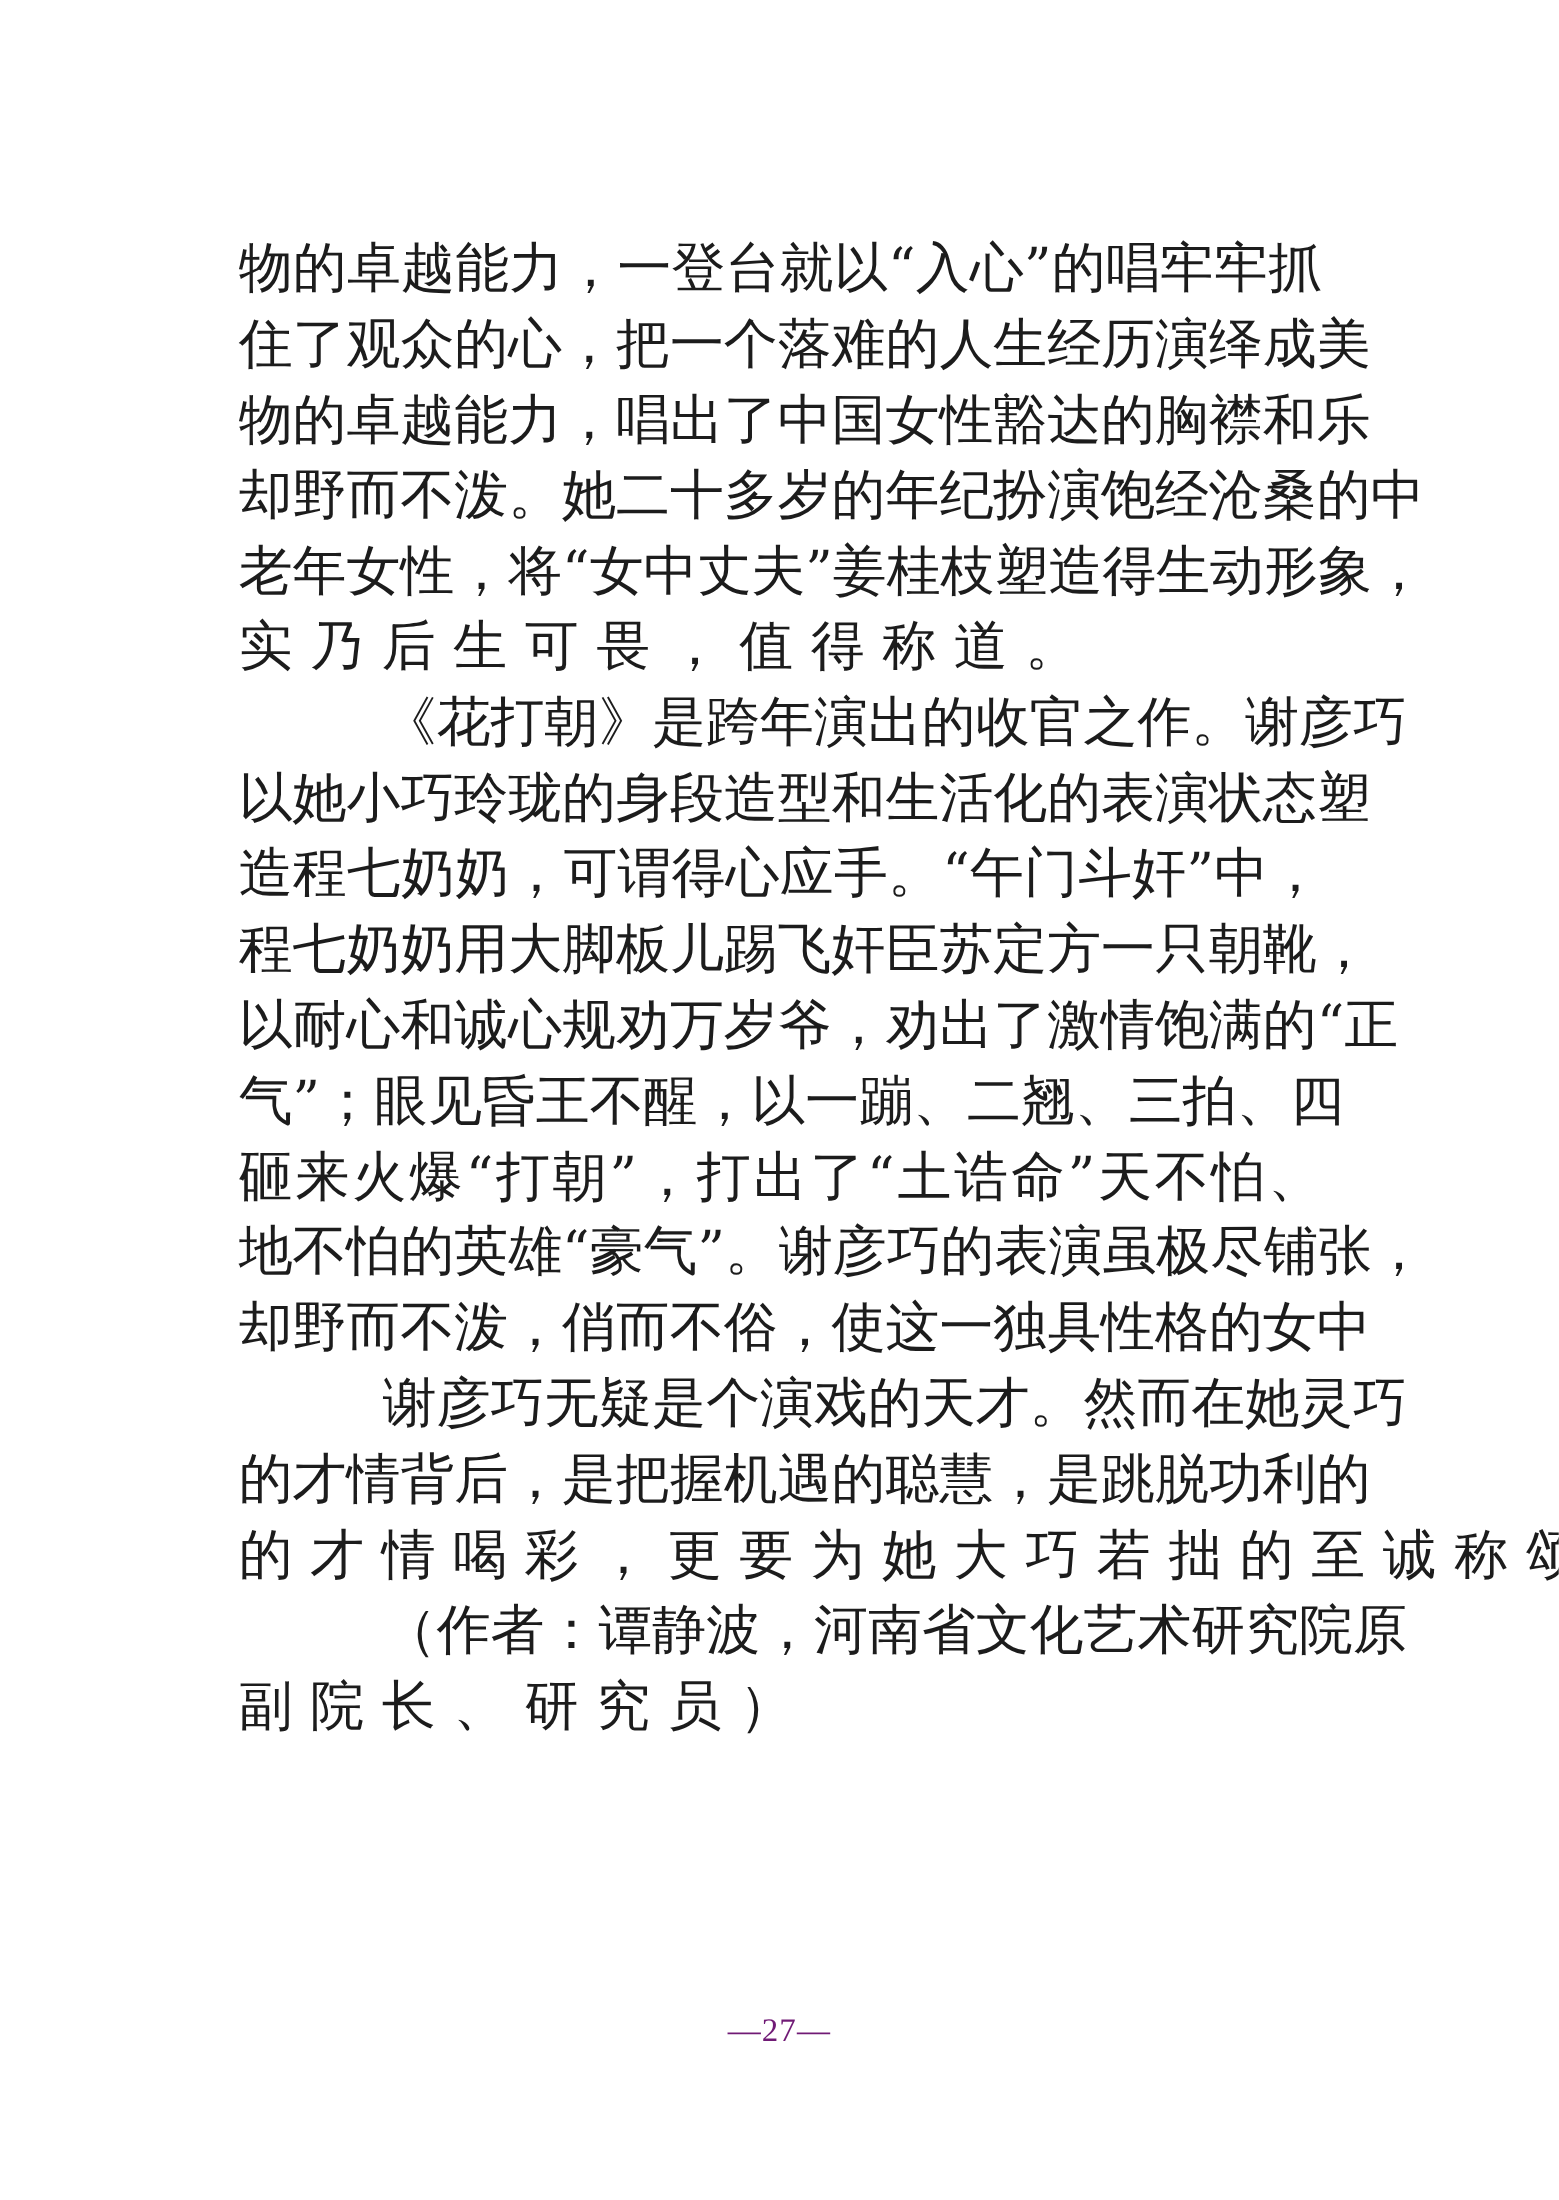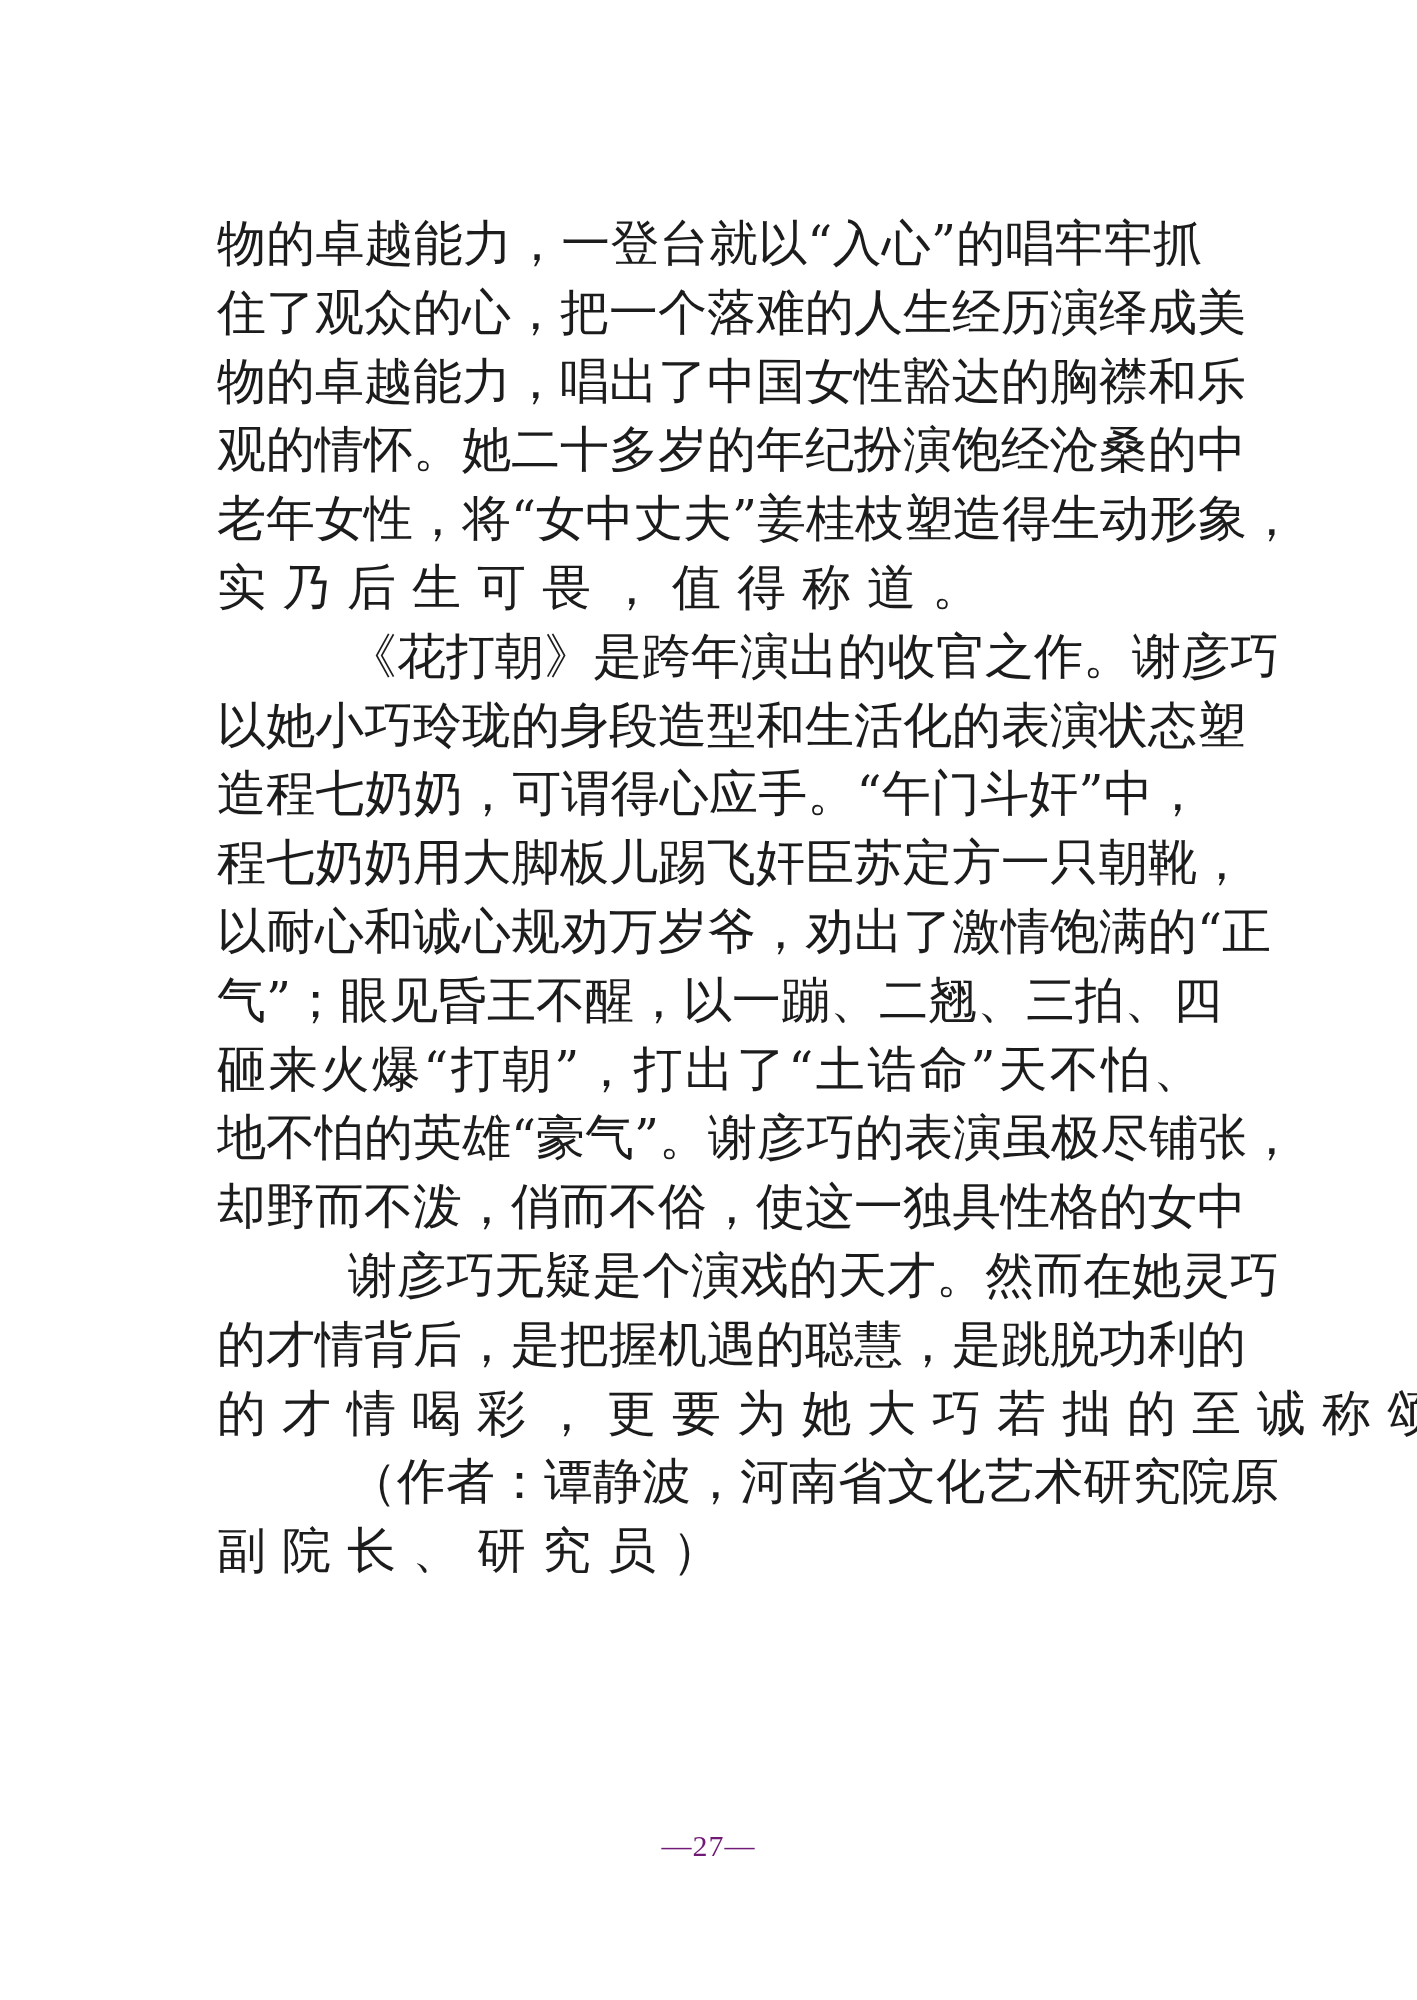--- a/index.html
+++ b/index.html
@@ -62,21 +62,21 @@
 </head>
 <body>
 
 <div class="page">
   <div class="body-text">
 
     <div class="paragraph">
       <div class="line">物的卓越能力，一登台就以“入心”的唱牢牢抓</div>
       <div class="line">住了观众的心，把一个落难的人生经历演绎成美</div>
       <div class="line">物的卓越能力，唱出了中国女性豁达的胸襟和乐</div>
-      <div class="line">观的情怀。她二十多岁的年纪扮演饱经沧桑的中</div>
+      <div class="line">却野而不泼。她二十多岁的年纪扮演饱经沧桑的中</div>
       <div class="line">老年女性，将“女中丈夫”姜桂枝塑造得生动形象，</div>
       <div class="line last">实乃后生可畏，值得称道。</div>
     </div>
 
     <div class="paragraph">
       <div class="line indent">《花打朝》是跨年演出的收官之作。谢彦巧</div>
       <div class="line">以她小巧玲珑的身段造型和生活化的表演状态塑</div>
       <div class="line">造程七奶奶，可谓得心应手。“午门斗奸”中，</div>
       <div class="line">程七奶奶用大脚板儿踢飞奸臣苏定方一只朝靴，</div>
       <div class="line">以耐心和诚心规劝万岁爷，劝出了激情饱满的“正</div>

